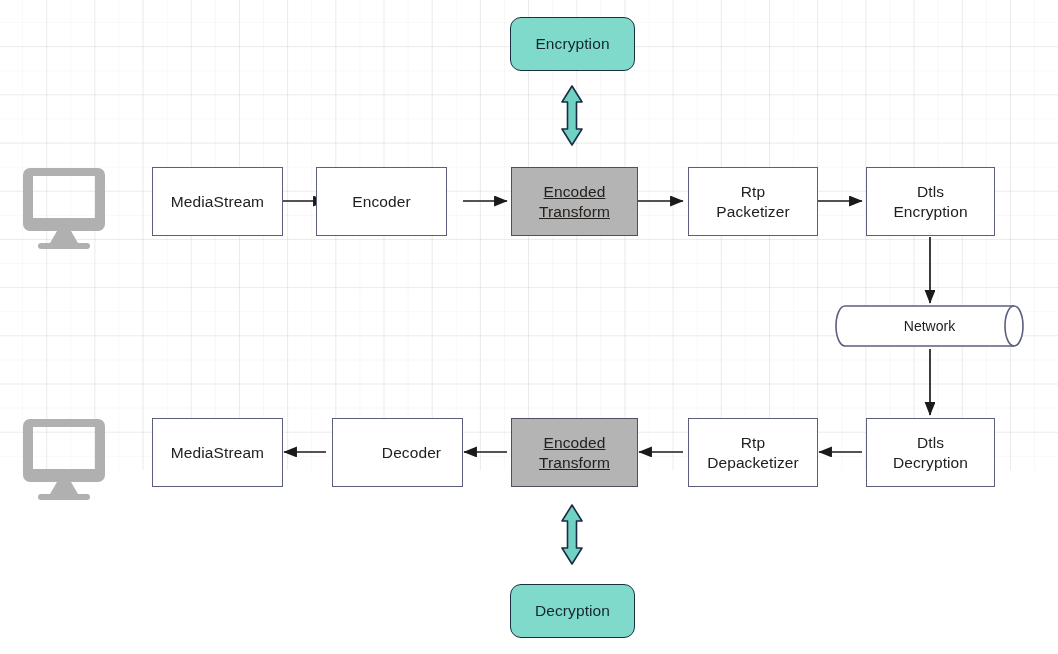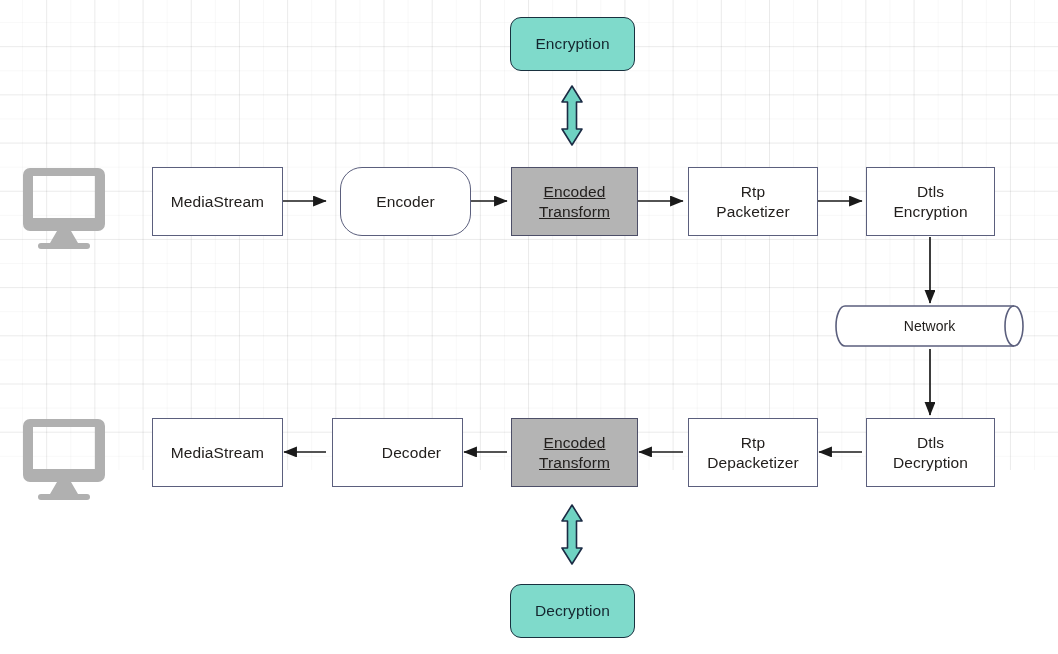--- a/index.html
+++ b/index.html
@@ -110,21 +110,21 @@
       <path d="M30,419 h68 a7,7 0 0 1 7,7 v49 a7,7 0 0 1 -7,7 h-68 a7,7 0 0 1 -7,-7 v-49 a7,7 0 0 1 7,-7 z
                M33,427 h62 v42 h-62 z" fill-rule="evenodd"></path>
       <path d="M57,482 h14 l7,12 h9 a3,3 0 0 1 0,6 h-46 a3,3 0 0 1 0,-6 h9 z"></path>
     </g>
   </svg>
 
   <div class="node pill" style="left:510px;top:17px;width:125px;height:54px;">Encryption</div>
 
   <div class="node proc" style="left:152px;top:167px;width:131px;height:69px;">MediaStream</div>
 
-  <div class="node proc" style="left:340px;top:167px;width:131px;height:69px;border-radius:22px;">Encoder</div>
+  <div class="node proc" style="left:316px;top:167px;width:131px;height:69px;">Encoder</div>
 
   <div class="node proc shaded" style="left:511px;top:167px;width:127px;height:69px;">Encoded
 Transform</div>
 
   <div class="node proc" style="left:688px;top:167px;width:130px;height:69px;">Rtp
 Packetizer</div>
 
   <div class="node proc" style="left:866px;top:167px;width:129px;height:69px;">Dtls
 Encryption</div>
 

